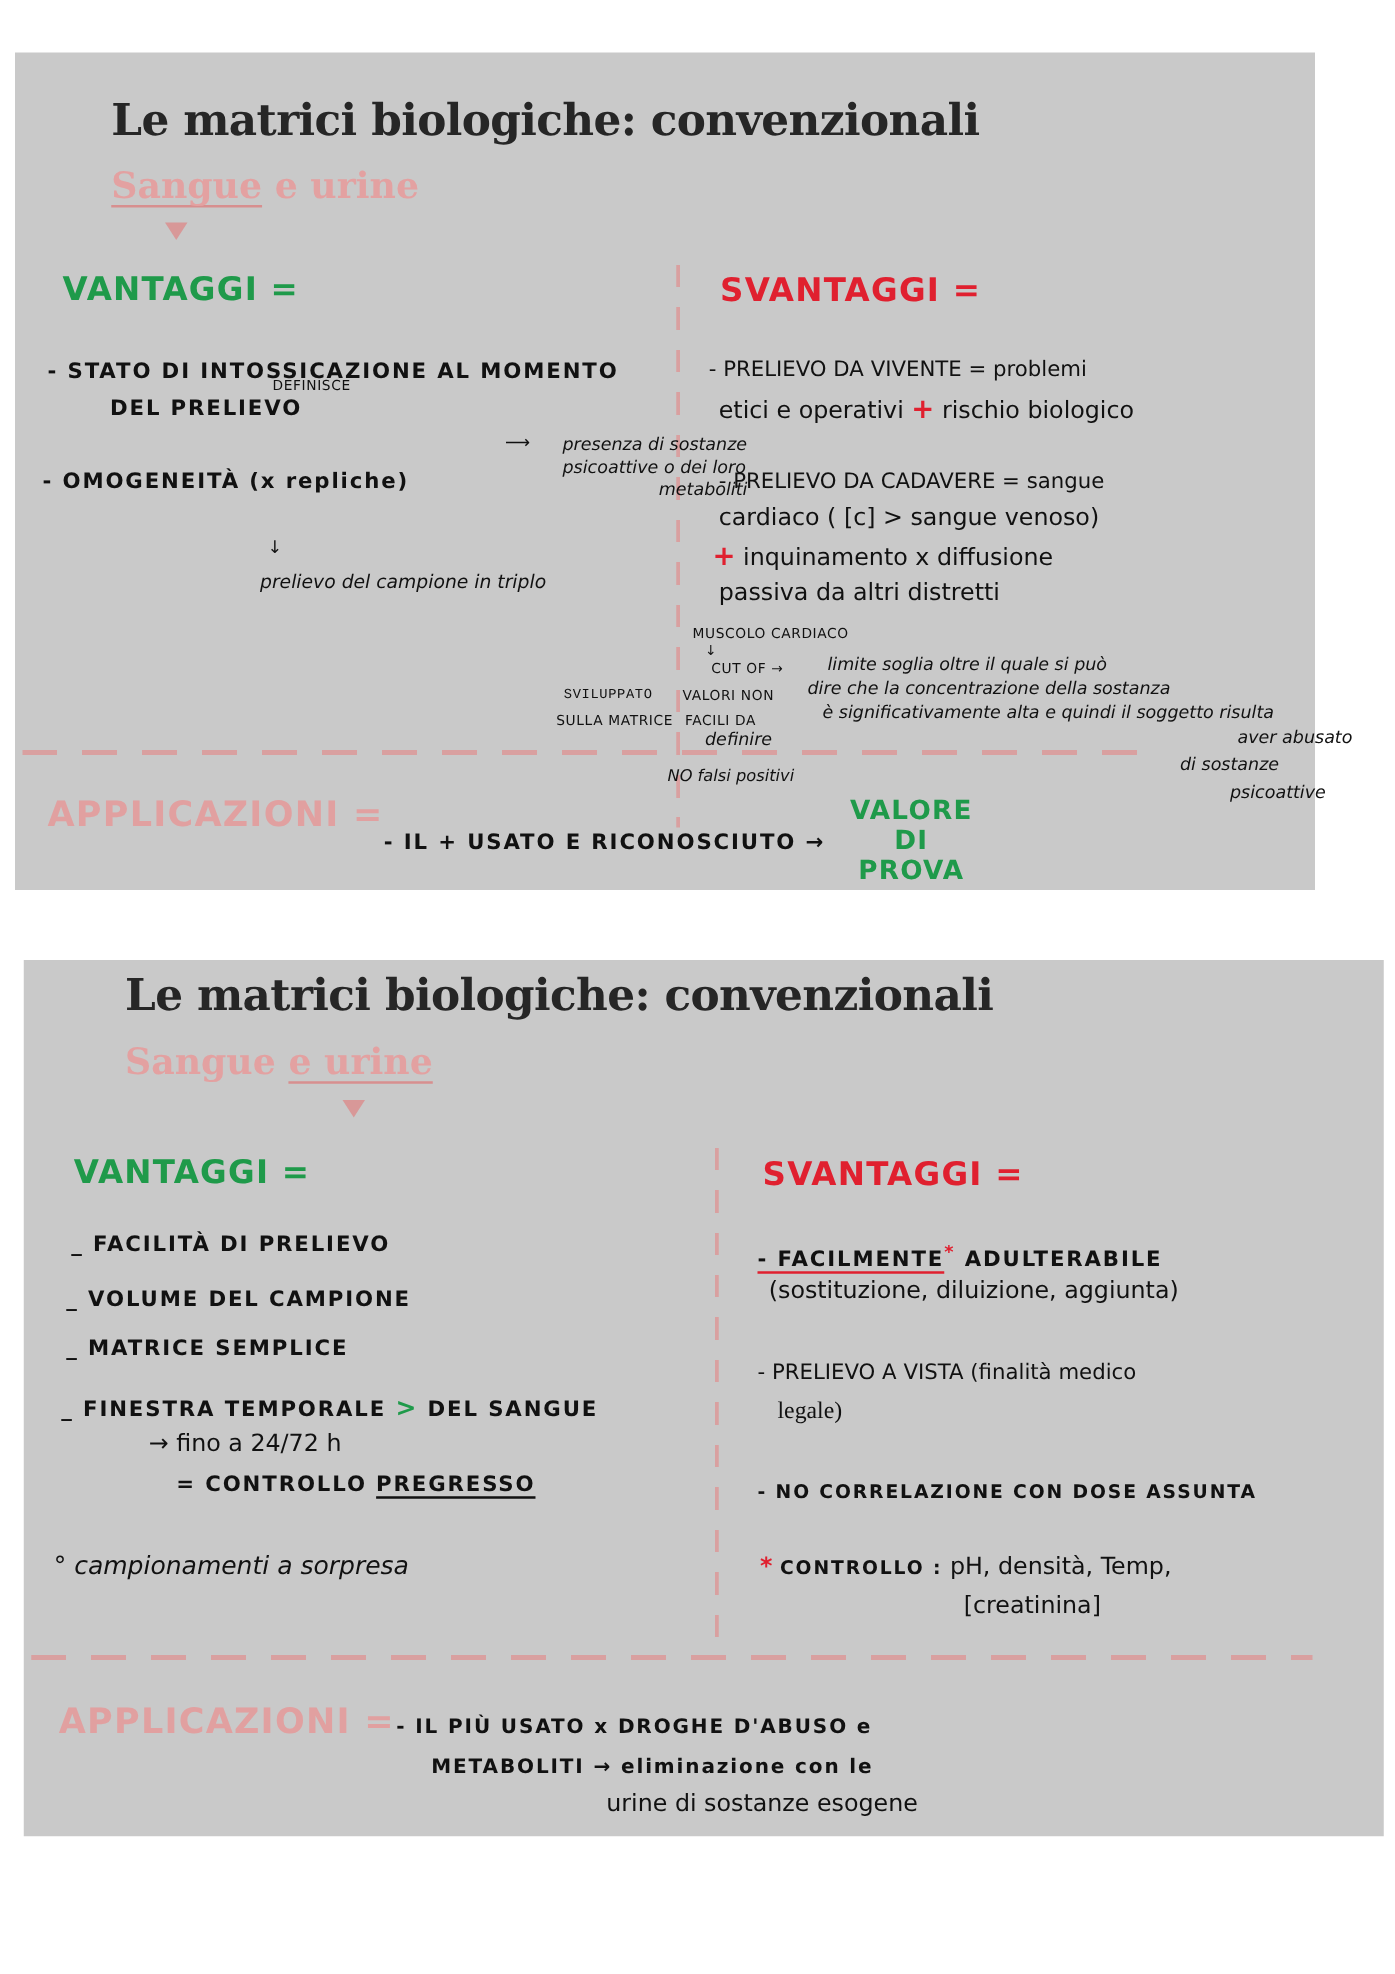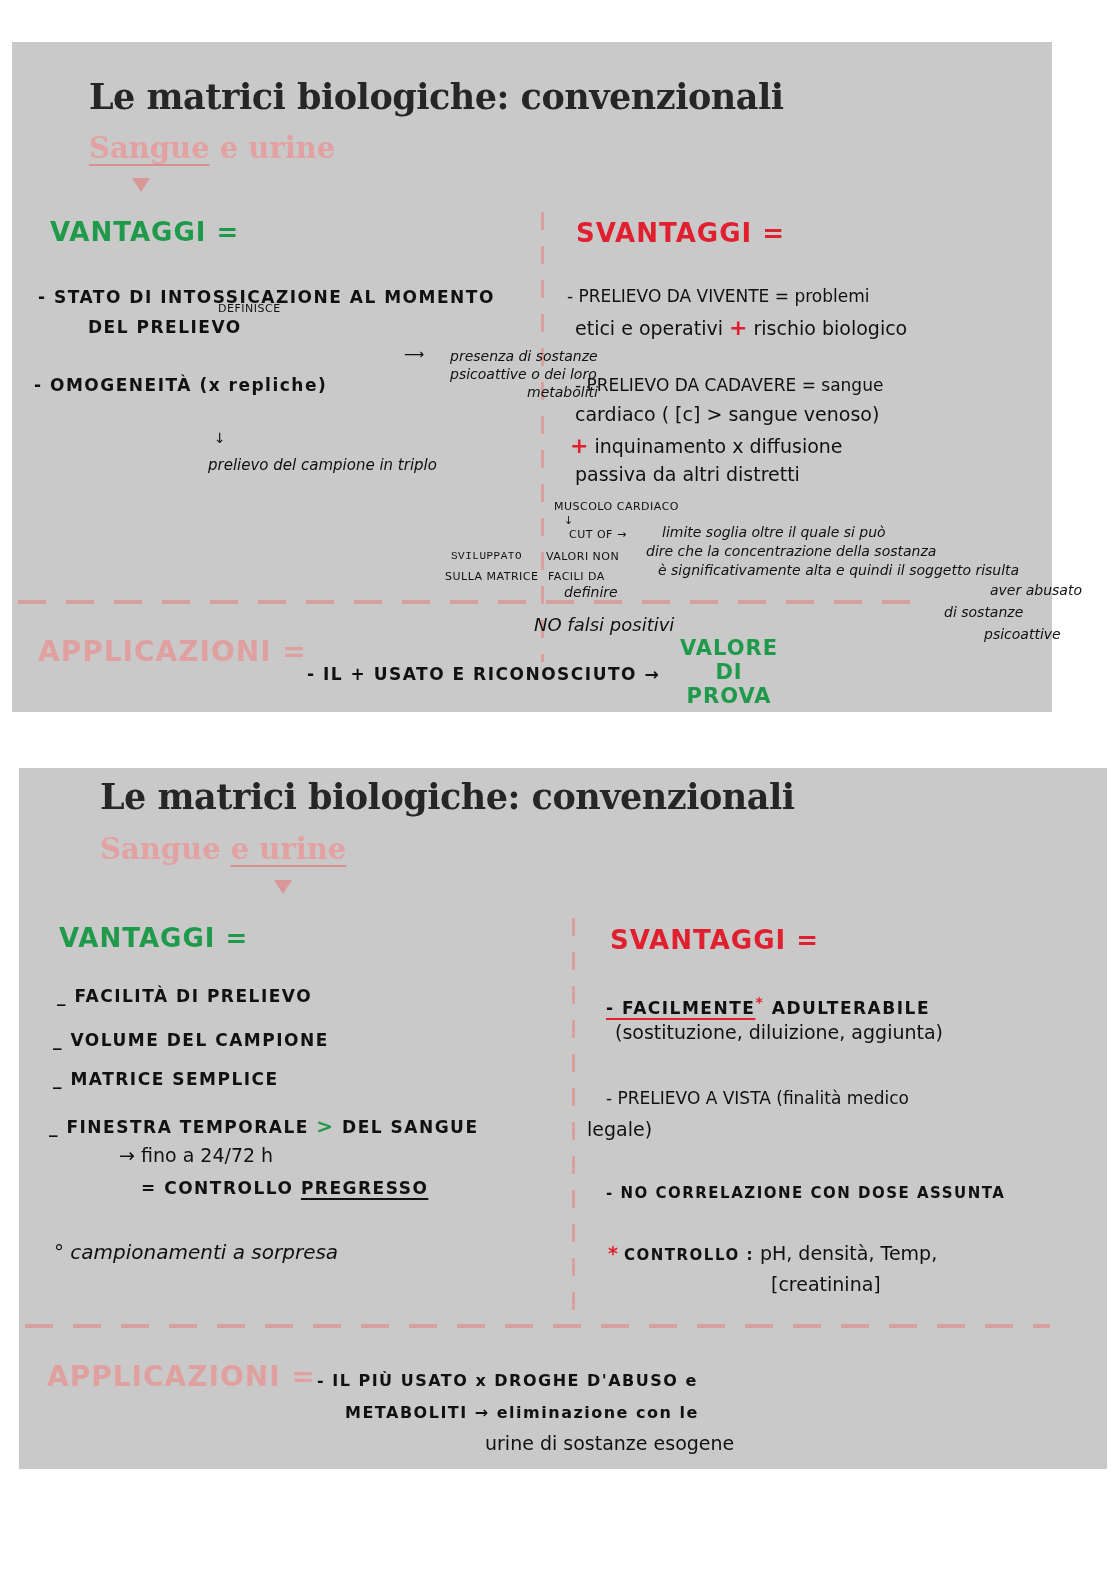--- a/index.html
+++ b/index.html
@@ -78,21 +78,21 @@
   <div class="abs note" style="left:634px; top:501px;">dire che la concentrazione della sostanza</div>
   <div class="abs note" style="left:646px; top:520px;">è significativamente alta e quindi il soggetto risulta</div>
   <div class="abs note" style="left:978px; top:540px;">aver abusato</div>
   <div class="abs note" style="left:932px; top:562px;">di sostanze</div>
   <div class="abs note" style="left:972px; top:584px;">psicoattive</div>
   <div class="abs tiny" style="left:439px; top:508px;font-family:Liberation Mono, monospace;">SVILUPPATO</div>
   <div class="abs tiny" style="left:433px; top:528px;">SULLA MATRICE</div>
   <div class="abs tiny" style="left:534px; top:508px;">VALORI NON</div>
   <div class="abs tiny" style="left:536px; top:528px;">FACILI DA</div>
   <div class="abs note" style="left:552px; top:542px;">definire</div>
-  <div class="abs note" style="left:522px; top:572px; font-size:18px;">NO falsi positivi</div>
+  <div class="abs note" style="left:522px; top:572px; font-size:13px;">NO falsi positivi</div>
 
   <div class="abs head-pink" style="left:26px; top:593px;">APPLICAZIONI =</div>
   <div class="abs caps" style="left:295px; top:622px;">- IL + USATO E RICONOSCIUTO  →</div>
   <div class="abs valore" style="left:668px; top:594px;">
     <div>VALORE</div>
     <div>DI</div>
     <div>PROVA</div>
   </div>
 </div>
 
@@ -114,30 +114,30 @@
   <div class="abs caps" style="left:30px; top:346px;">
     <span>_ FINESTRA TEMPORALE</span>
     <span class="green" style="font-size:20px;">&gt;</span>
     <span>DEL SANGUE</span>
   </div>
   <div class="abs hand" style="left:100px; top:376px;">→ fino a 24/72 h</div>
   <div class="abs caps" style="left:122px; top:410px;">
     <span>= CONTROLLO</span>
     <span style="text-decoration: underline; text-decoration-thickness:2px; text-underline-offset:4px;">PREGRESSO</span>
   </div>
-  <div class="abs note" style="left:24px; top:472px; font-size:20px;margin-left:11px;">° campionamenti a sorpresa</div>
+  <div class="abs note" style="left:24px; top:472px; font-size:20px;">° campionamenti a sorpresa</div>
 
   <div class="abs head-red" style="left:591px; top:157px;">SVANTAGGI =</div>
   <div class="abs caps" style="left:587px; top:226px;">
     <span style="text-decoration: underline; text-decoration-color:#e0202f; text-decoration-thickness:2px; text-underline-offset:4px;">- FACILMENTE</span><sup class="redstar">*</sup>
     <span>ADULTERABILE</span>
   </div>
   <div class="abs hand" style="left:596px; top:253px;">(sostituzione, diluizione, aggiunta)</div>
   <div class="abs hand" style="left:587px; top:320px; font-size:17px;">- PRELIEVO A VISTA  (finalità medico</div>
-  <div class="abs hand" style="left:568px; top:350px;">legale)</div>
+  <div class="abs hand" style="left:603px; top:350px;font-family:Liberation Serif, serif;">legale)</div>
   <div class="abs caps" style="left:587px; top:416px; font-size:15px;">- NO CORRELAZIONE CON DOSE ASSUNTA</div>
   <div class="abs hand" style="left:589px; top:474px;">
     <span class="redstar">*</span>
     <span class="caps" style="font-size:15px;">CONTROLLO :</span>
     <span>pH, densità, Temp,</span>
   </div>
   <div class="abs hand" style="left:752px; top:505px;">[creatinina]</div>
 
   <div class="abs head-pink" style="left:28px; top:592px;">APPLICAZIONI =</div>
   <div class="abs caps" style="left:298px; top:603px; font-size:16px;">- IL PIÙ USATO x DROGHE D'ABUSO e</div>

